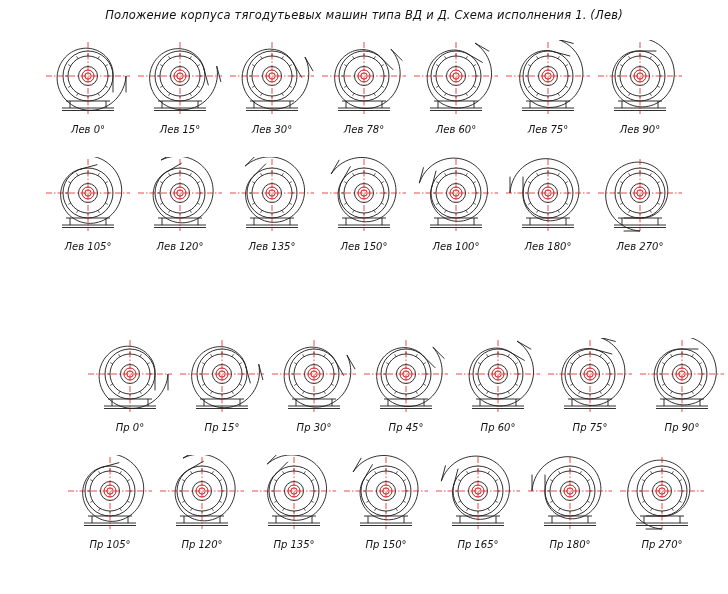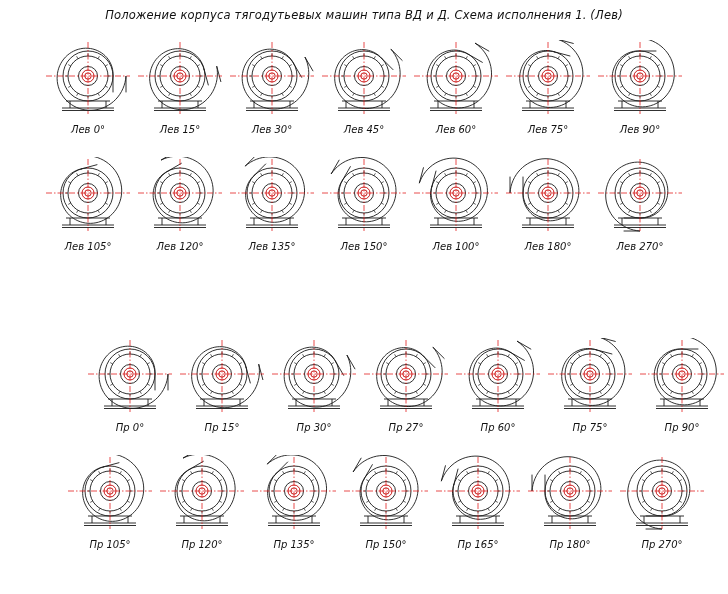--- a/index.html
+++ b/index.html
@@ -237,21 +237,21 @@
                 <line x1="64" y1="61" x2="64" y2="68"></line>
                 <line x1="20" y1="68" x2="72" y2="68"></line>
                 <line x1="20" y1="70.5" x2="72" y2="70.5"></line>
               </g>
               <g stroke="#e01010" stroke-width="0.75" stroke-dasharray="6,2,1.5,2">
                 <line x1="4" y1="36" x2="88" y2="36"></line>
                 <line x1="46" y1="2" x2="46" y2="74"></line>
               </g>
             </svg>
           </div>
-        <div class="cell-label">Лев 45°</div>
+        <div class="cell-label">Лев 78°</div>
       </div>
       <div class="cell">
         <div class="fig">
             <svg width="92" height="80" viewBox="0 0 92 80" xmlns="http://www.w3.org/2000/svg">
               <g fill="none" stroke="#1a1a1a" stroke-width="0.9" stroke-linejoin="round" stroke-linecap="round">
                 <path d="M58.50,14.35 L56.63,13.21 L54.65,12.23 L52.58,11.43 L50.44,10.80 L48.24,10.36 L46.00,10.11 L43.73,10.06 L41.45,10.21 L39.18,10.55 L36.94,11.10 L34.74,11.85 L32.60,12.78 L30.53,13.91 L28.57,15.22 L26.71,16.71 L24.98,18.36 L23.39,20.17 L21.96,22.12 L20.70,24.20 L19.61,26.39 L18.72,28.69 L18.02,31.07 L17.53,33.51 L17.26,36.00 L17.20,38.52 L17.36,41.05 L17.75,43.57 L18.35,46.06 L19.18,48.51 L20.22,50.88 L21.48,53.17 L22.93,55.36 L24.58,57.42 L26.42,59.34 L28.42,61.10 L30.59,62.69 L32.90,64.10 L35.33,65.30 L37.88,66.30 L40.52,67.07 L43.23,67.61 L46.00,67.92 L48.80,67.98 L51.61,67.80 L54.41,67.37 L57.17,66.70 L59.89,65.78 L62.52,64.62 L65.07,63.23 L67.49,61.61 L69.78,59.78 L71.91,57.74 L73.87,55.52 L75.64,53.11 L77.20,50.55 L78.54,47.84 L79.64,45.01 L80.50,42.08 L81.10,39.07 L81.44,36.00 L81.51,32.89 L81.31,29.77 L80.83,26.67 L80.09,23.59 L79.07,20.58 L77.78,17.65 L76.24,14.83 L74.44,12.14 L72.41,9.59 L70.14,7.23 L67.67,5.05 L65.00,3.09 L78.86,11.09 M58.50,14.35 L72.36,22.35"></path>
               </g>
               <g fill="none" stroke="#1a1a1a" stroke-width="0.9">
                 <circle cx="46" cy="36" r="25"></circle>
                 <circle cx="46" cy="36" r="20"></circle>
@@ -862,21 +862,21 @@
                 <line x1="64" y1="61" x2="64" y2="68"></line>
                 <line x1="20" y1="68" x2="72" y2="68"></line>
                 <line x1="20" y1="70.5" x2="72" y2="70.5"></line>
               </g>
               <g stroke="#e01010" stroke-width="0.75" stroke-dasharray="6,2,1.5,2">
                 <line x1="4" y1="36" x2="88" y2="36"></line>
                 <line x1="46" y1="2" x2="46" y2="74"></line>
               </g>
             </svg>
           </div>
-        <div class="cell-label">Пр 27°</div>
+        <div class="cell-label">Пр 45°</div>
       </div>
       <div class="cell">
         <div class="fig">
             <svg width="92" height="80" viewBox="0 0 92 80" xmlns="http://www.w3.org/2000/svg">
               <g fill="none" stroke="#1a1a1a" stroke-width="0.9" stroke-linejoin="round" stroke-linecap="round">
                 <path d="M58.50,14.35 L56.63,13.21 L54.65,12.23 L52.58,11.43 L50.44,10.80 L48.24,10.36 L46.00,10.11 L43.73,10.06 L41.45,10.21 L39.18,10.55 L36.94,11.10 L34.74,11.85 L32.60,12.78 L30.53,13.91 L28.57,15.22 L26.71,16.71 L24.98,18.36 L23.39,20.17 L21.96,22.12 L20.70,24.20 L19.61,26.39 L18.72,28.69 L18.02,31.07 L17.53,33.51 L17.26,36.00 L17.20,38.52 L17.36,41.05 L17.75,43.57 L18.35,46.06 L19.18,48.51 L20.22,50.88 L21.48,53.17 L22.93,55.36 L24.58,57.42 L26.42,59.34 L28.42,61.10 L30.59,62.69 L32.90,64.10 L35.33,65.30 L37.88,66.30 L40.52,67.07 L43.23,67.61 L46.00,67.92 L48.80,67.98 L51.61,67.80 L54.41,67.37 L57.17,66.70 L59.89,65.78 L62.52,64.62 L65.07,63.23 L67.49,61.61 L69.78,59.78 L71.91,57.74 L73.87,55.52 L75.64,53.11 L77.20,50.55 L78.54,47.84 L79.64,45.01 L80.50,42.08 L81.10,39.07 L81.44,36.00 L81.51,32.89 L81.31,29.77 L80.83,26.67 L80.09,23.59 L79.07,20.58 L77.78,17.65 L76.24,14.83 L74.44,12.14 L72.41,9.59 L70.14,7.23 L67.67,5.05 L65.00,3.09 L78.86,11.09 M58.50,14.35 L72.36,22.35"></path>
               </g>
               <g fill="none" stroke="#1a1a1a" stroke-width="0.9">
                 <circle cx="46" cy="36" r="25"></circle>
                 <circle cx="46" cy="36" r="20"></circle>

